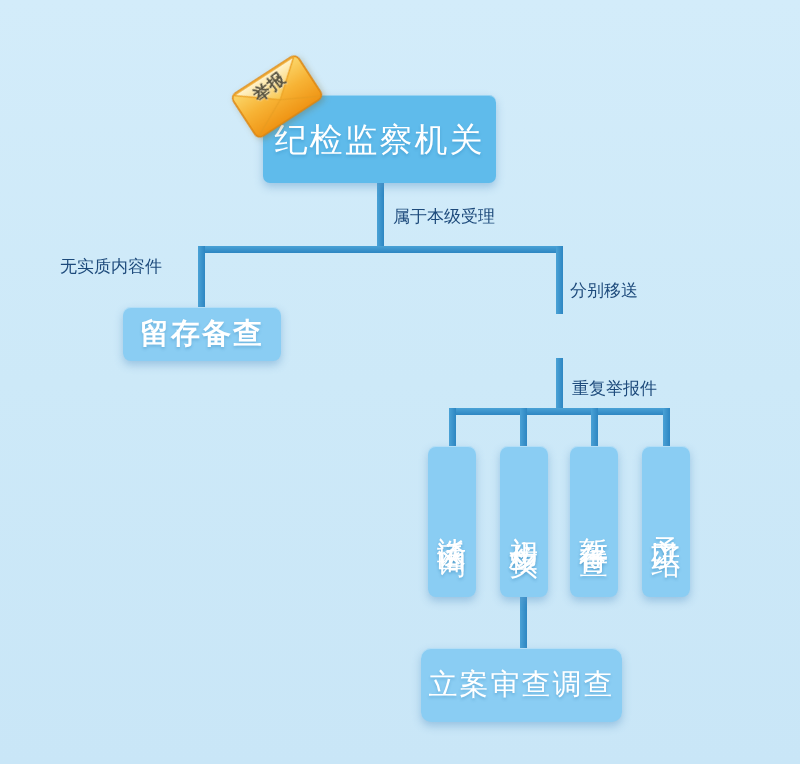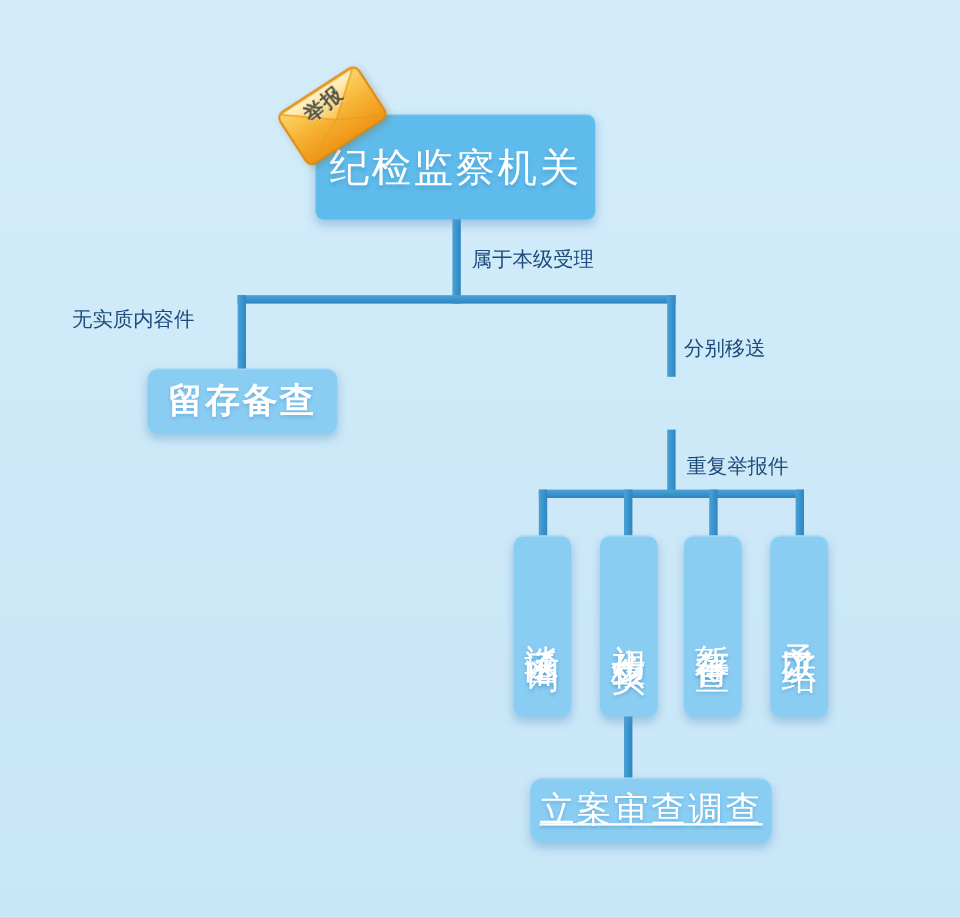--- a/index.html
+++ b/index.html
@@ -84,15 +84,15 @@
   <div class="elabel" style="left:570px;top:262px;margin-top:17px;">分别移送</div>
   <div class="elabel" style="left:572px;top:377px;">重复举报件</div>
 
   <div class="box" style="left:123px;top:307px;width:158px;height:54px;font-weight:bold;">留存备查</div>
 
   <div class="box vbox" style="left:428px;top:446px;width:48px;height:151px;">谈话函询</div>
   <div class="box vbox" style="left:500px;top:446px;width:48px;height:151px;">初步核实</div>
   <div class="box vbox" style="left:570px;top:446px;width:48px;height:151px;">暂存待查</div>
   <div class="box vbox" style="left:642px;top:446px;width:48px;height:151px;">予以了结</div>
 
-  <div class="box" style="left:442px;top:648px;width:201px;height:54px;border-radius:10px;text-decoration:underline;">立案审查调查</div>
+  <div class="box" style="left:421px;top:648px;width:201px;height:74px;border-radius:10px;">立案审查调查</div>
 
 </div>
 
 </body></html>

